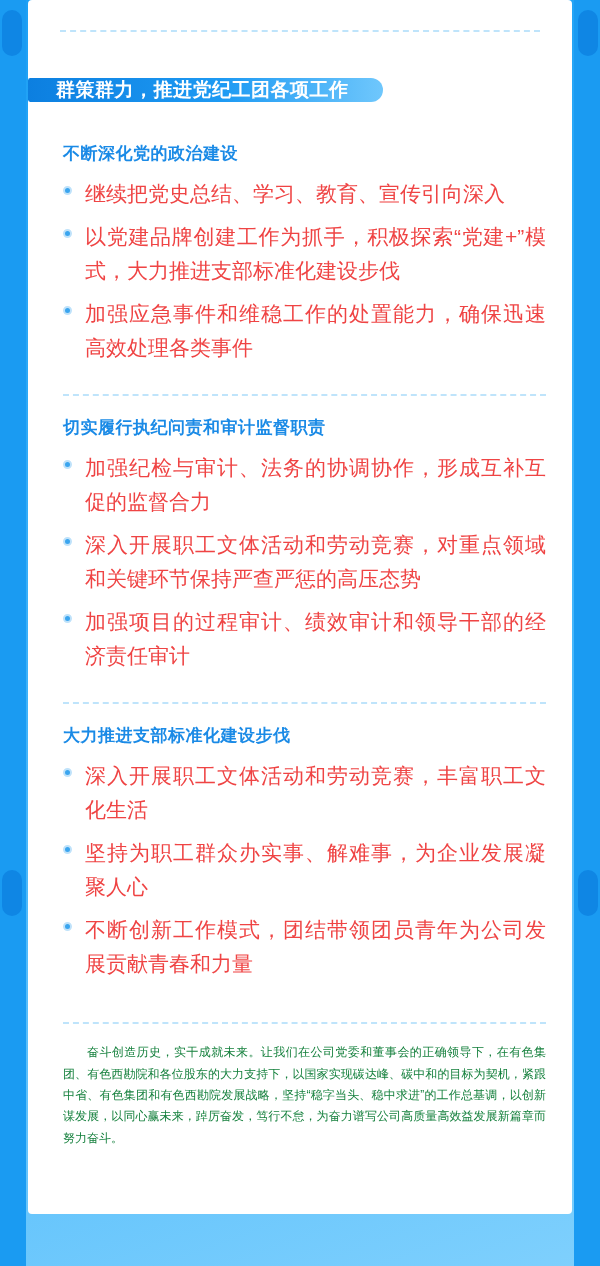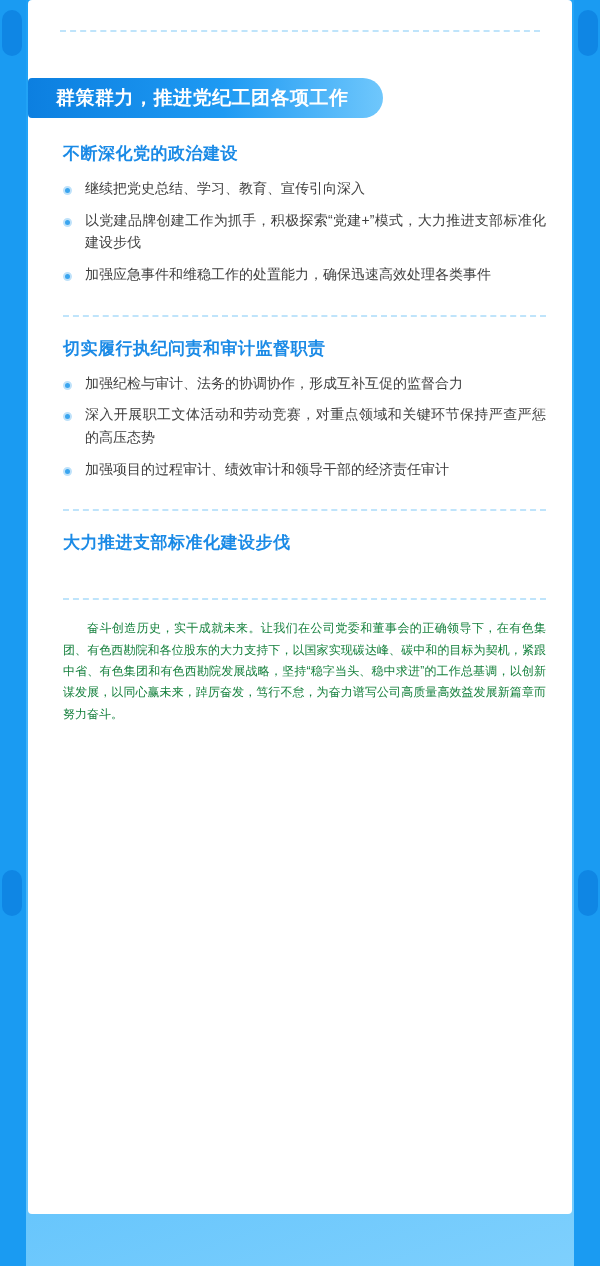--- a/index.html
+++ b/index.html
@@ -54,21 +54,21 @@
     right: 32px;
     top: 30px;
     border-top: 2px dashed #bfe4fb;
   }
 
   
   .banner {
     position: absolute;
     left: 0;
     top: 78px;
-    height: 40px;
+    height: 24px;
     padding: 0 34px 0 28px;
     display: flex;
     align-items: center;
     background: linear-gradient(90deg, #0c7fe0 0%, #1e9af3 55%, #6fc7fc 100%);
     border-top-right-radius: 20px;
     border-bottom-right-radius: 20px;
     border-top-left-radius: 4px;
     border-bottom-left-radius: 4px;
   }
   .banner-text {
@@ -95,23 +95,23 @@
     letter-spacing: 0.5px;
     margin-bottom: 12px;
   }
 
   ul.bullets { list-style: none; }
 
   ul.bullets li {
     position: relative;
     padding-left: 22px;
     margin-bottom: 9px;
-    font-size: 14px;
+    font-size: 21px;
     line-height: 1.62;
-    color: #404040;
+    color: #ef4444;
     text-align: justify;
   }
 
   ul.bullets li .dot {
     position: absolute;
     left: 0;
     top: 9px;
     width: 9px;
     height: 9px;
     border-radius: 50%;
@@ -175,20 +175,25 @@
         <li><span class="dot"></span><span>加强纪检与审计、法务的协调协作，形成互补互促的监督合力</span></li>
         <li><span class="dot"></span><span>深入开展职工文体活动和劳动竞赛，对重点领域和关键环节保持严查严惩的高压态势</span></li>
         <li><span class="dot"></span><span>加强项目的过程审计、绩效审计和领导干部的经济责任审计</span></li>
       </ul>
     </div>
 
     <div class="divider"></div>
 
     <div class="block">
       <div class="block-title">大力推进支部标准化建设步伐</div>
+      <ul class="bullets">
+        <li><span class="dot"></span><span>深入开展职工文体活动和劳动竞赛，丰富职工文化生活</span></li>
+        <li><span class="dot"></span><span>坚持为职工群众办实事、解难事，为企业发展凝聚人心</span></li>
+        <li><span class="dot"></span><span>不断创新工作模式，团结带领团员青年为公司发展贡献青春和力量</span></li>
+      </ul>
     </div>
 
     <div class="closing-divider"></div>
 
     <p class="closing">奋斗创造历史，实干成就未来。让我们在公司党委和董事会的正确领导下，在有色集团、有色西勘院和各位股东的大力支持下，以国家实现碳达峰、碳中和的目标为契机，紧跟中省、有色集团和有色西勘院发展战略，坚持“稳字当头、稳中求进”的工作总基调，以创新谋发展，以同心赢未来，踔厉奋发，笃行不怠，为奋力谱写公司高质量高效益发展新篇章而努力奋斗。</p>
 
   </div>
 </div>
 
 </body></html>

